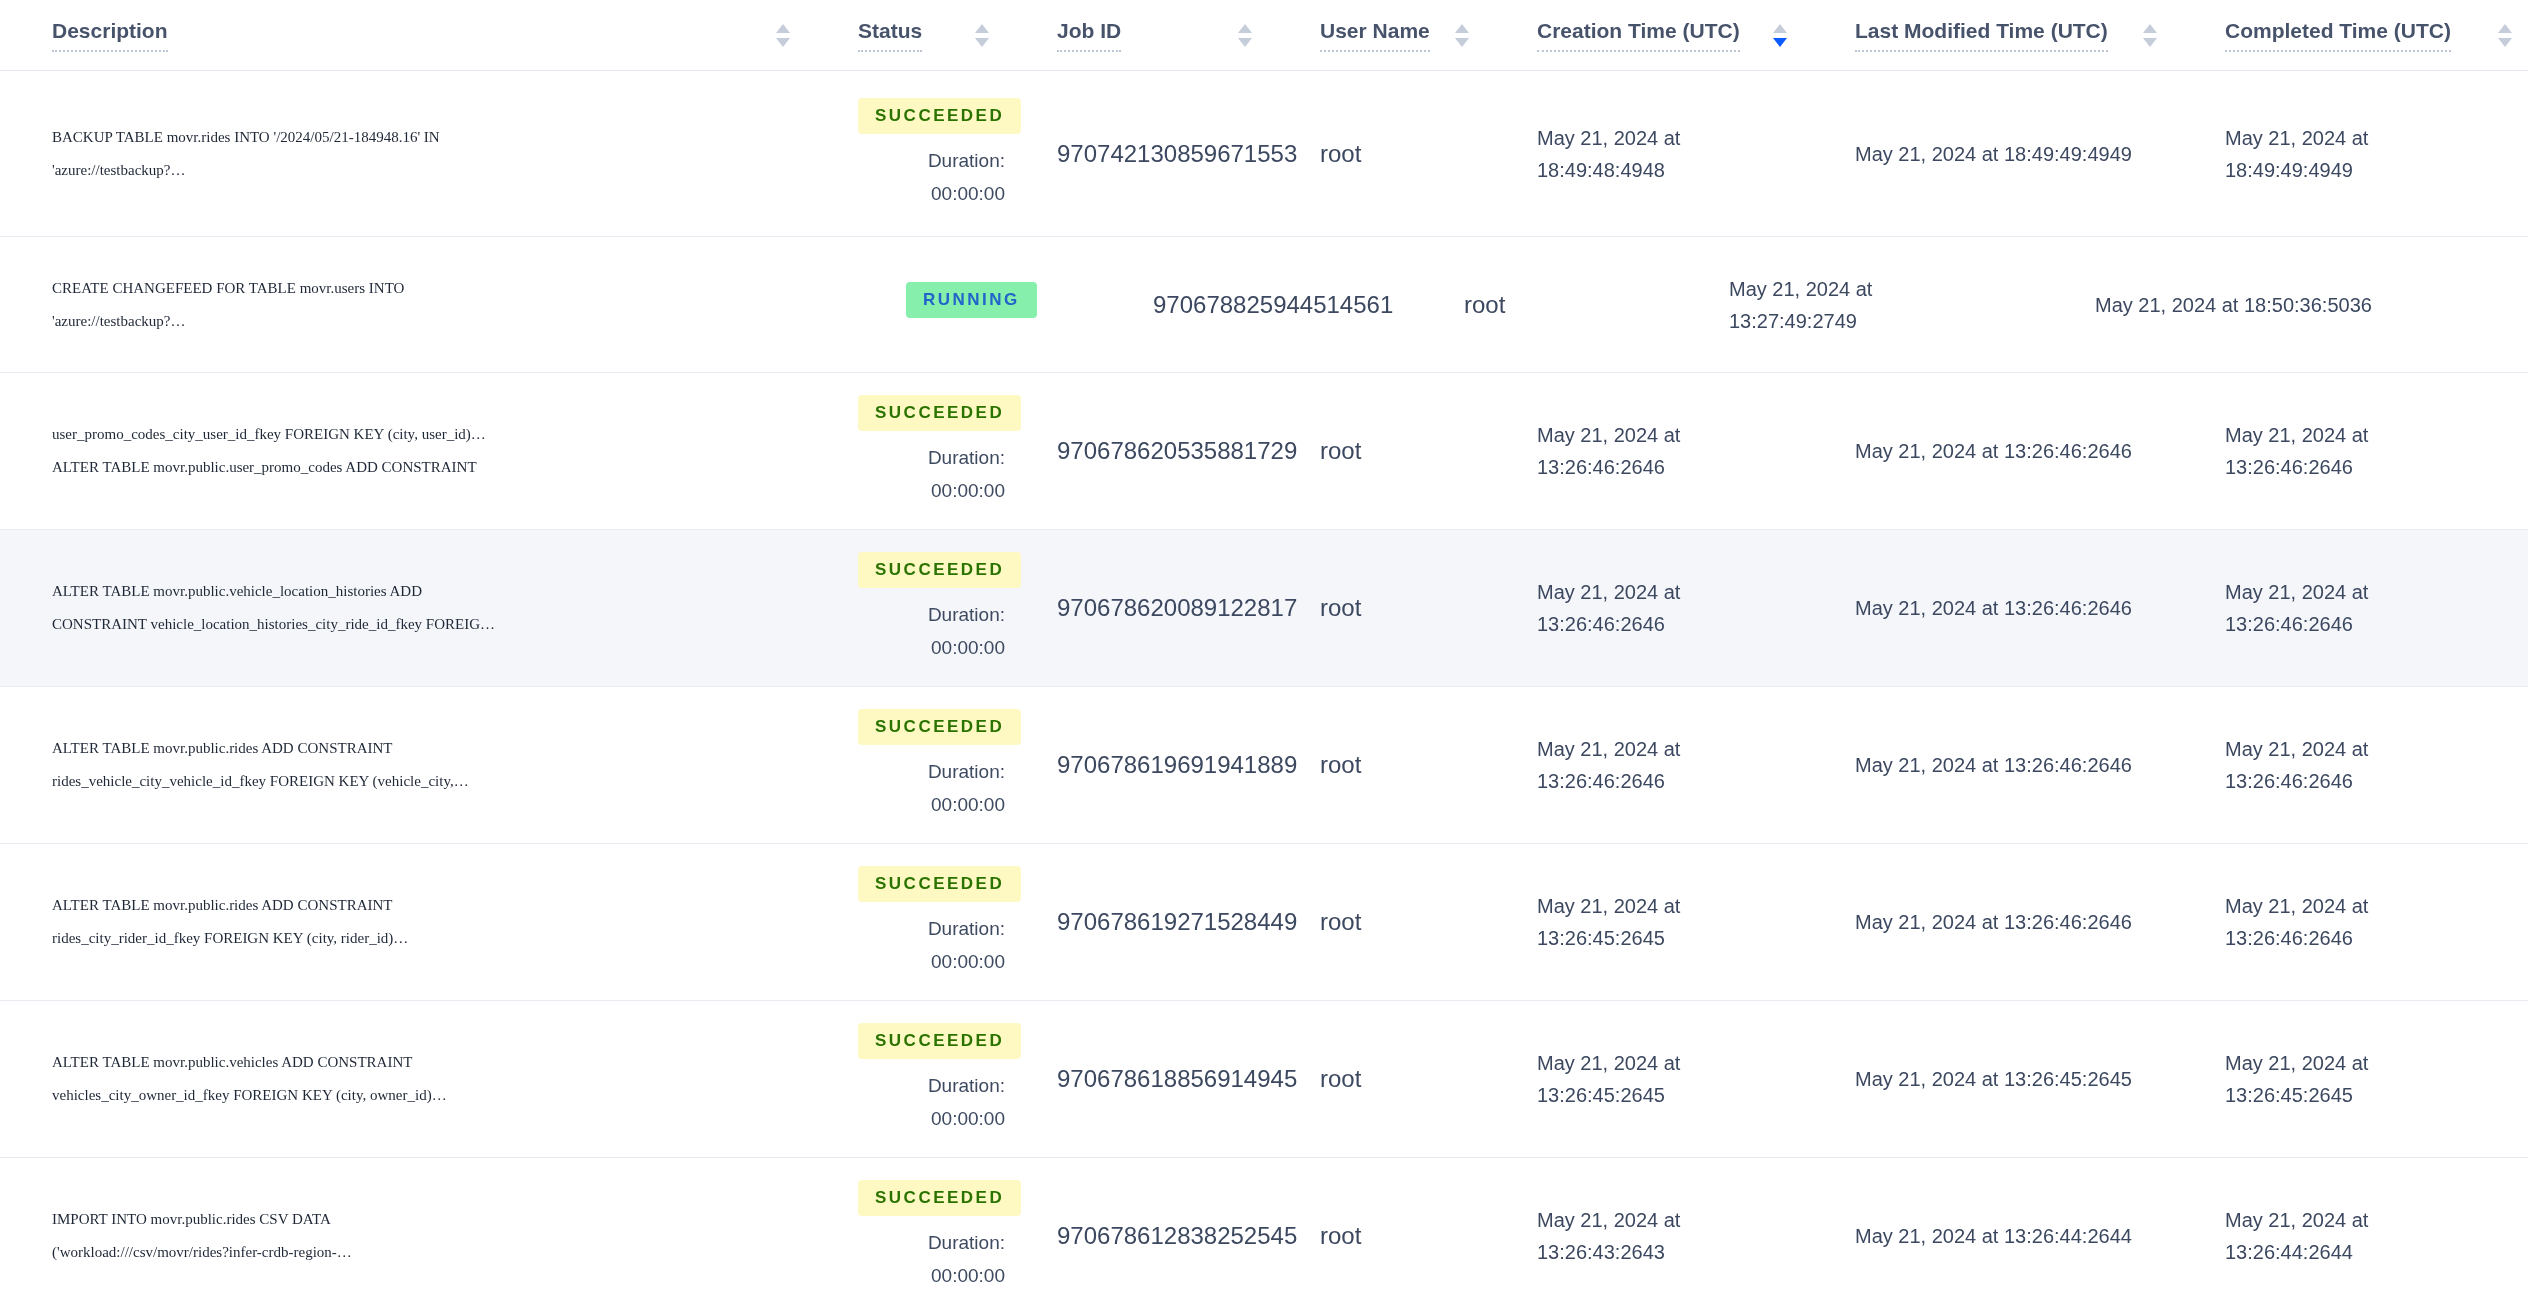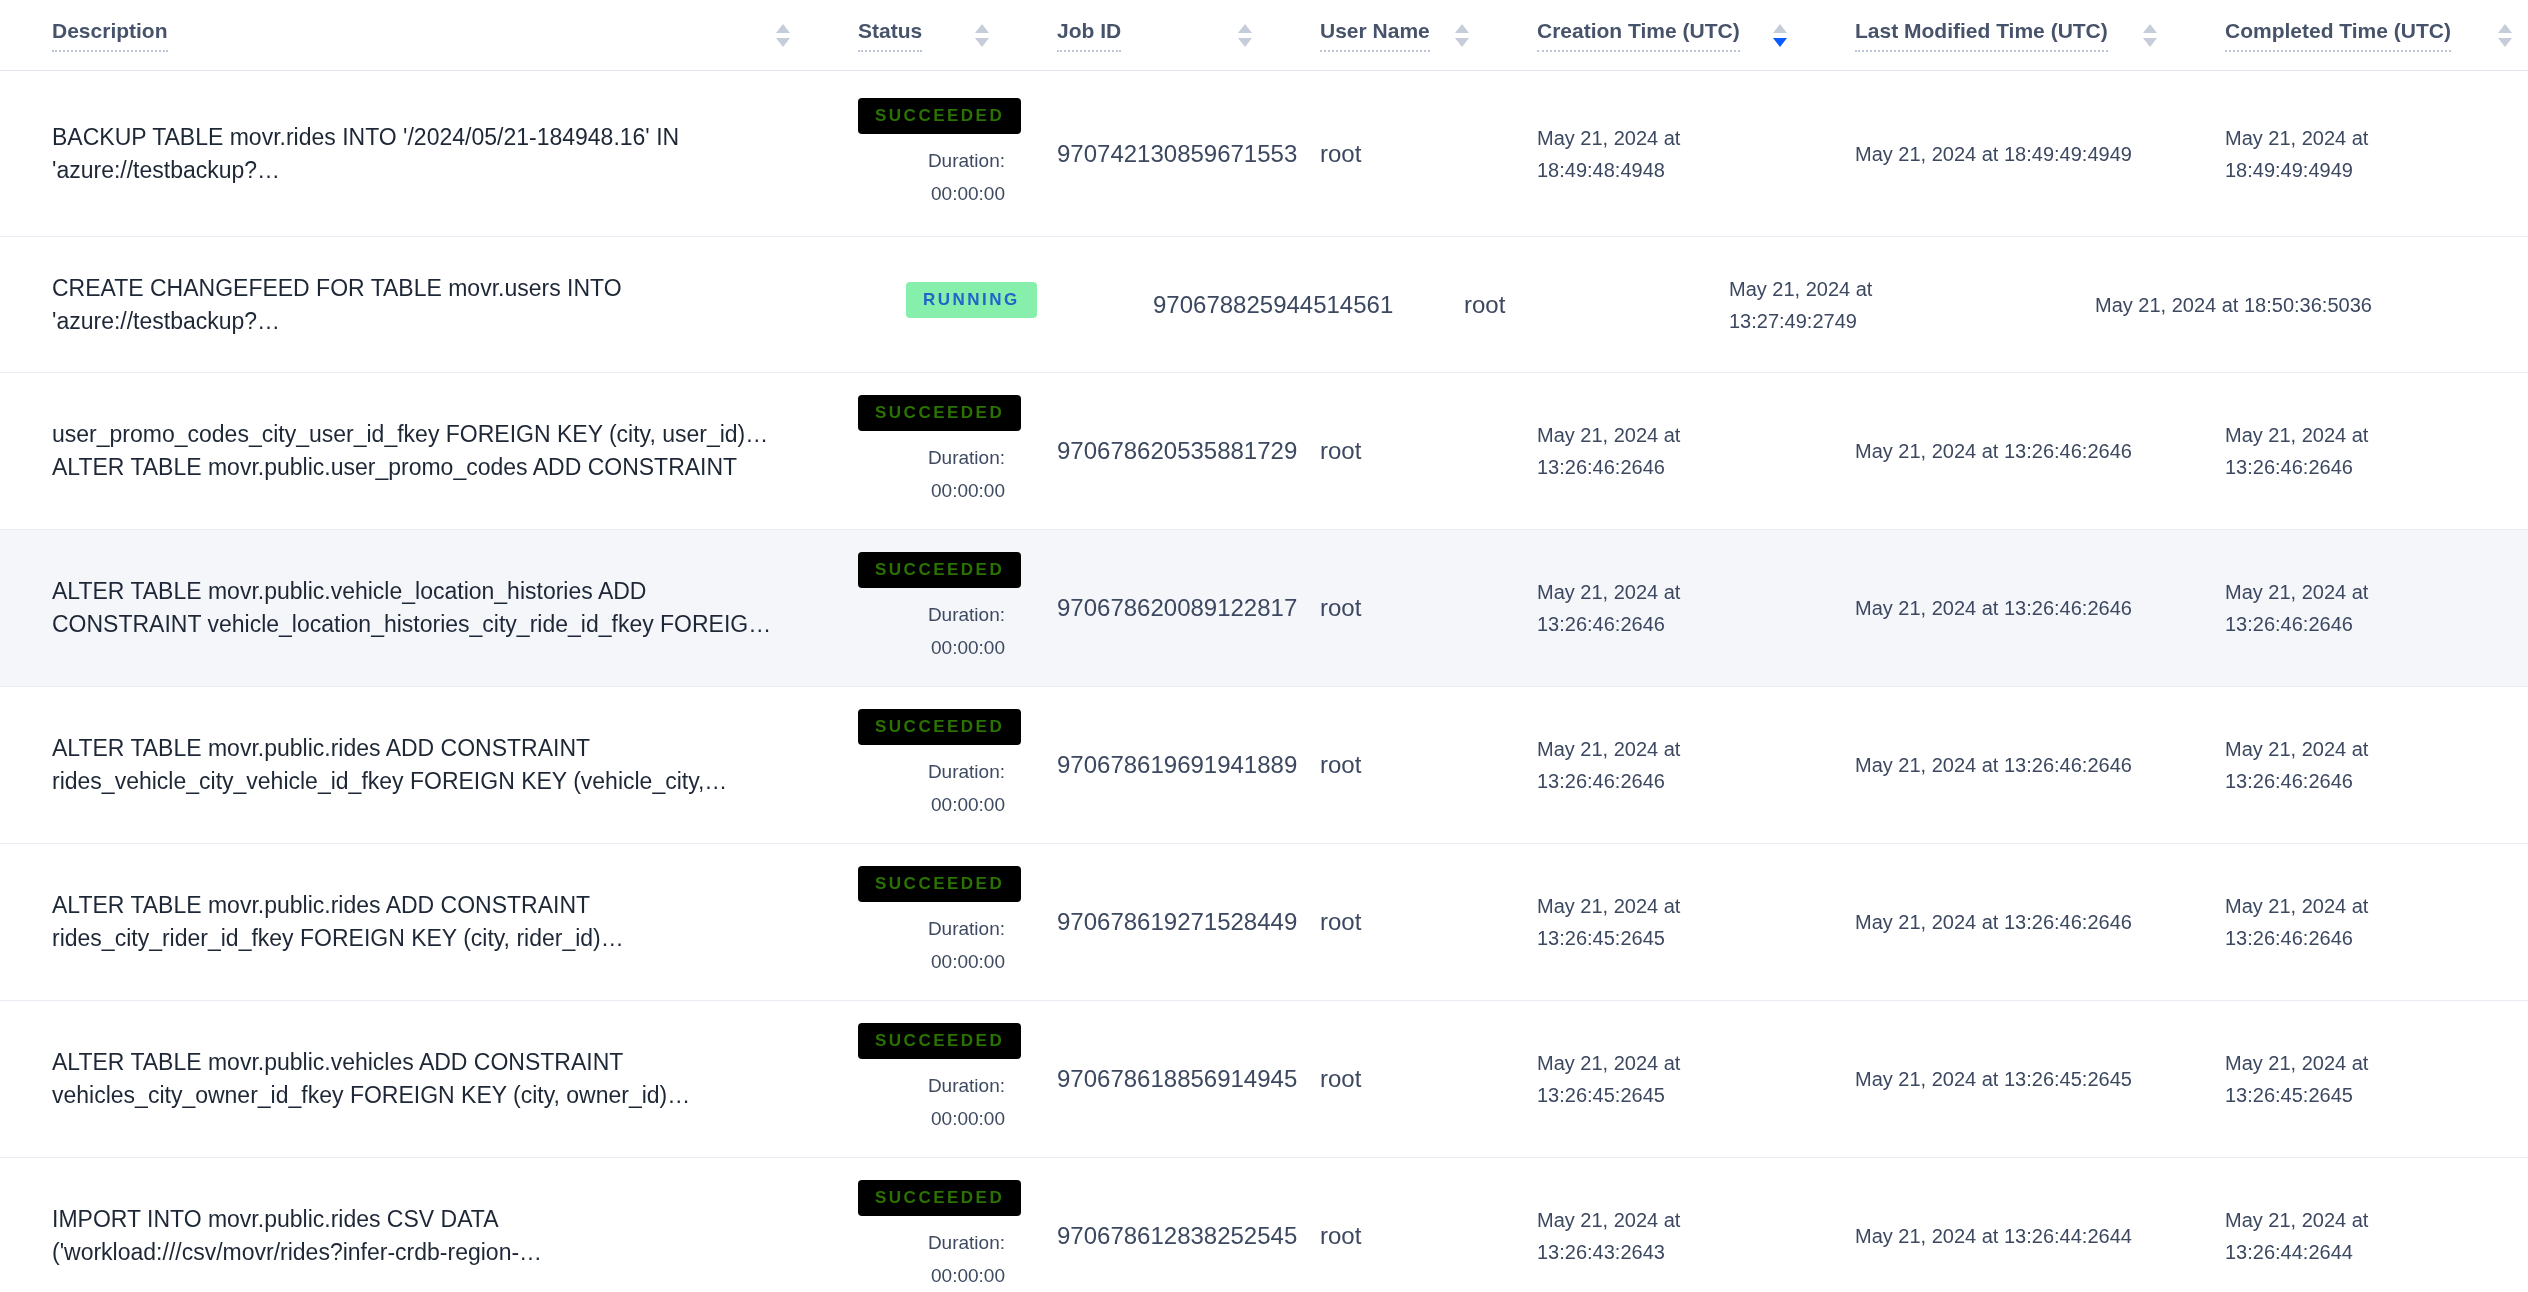--- a/index.html
+++ b/index.html
@@ -43,32 +43,32 @@
     border-bottom:1px solid #e8ecf2;
     min-height:157px;
   }
   .row:nth-of-type(1) { min-height:166px; }
   .row:nth-of-type(2) { min-height:136px;gap:48px; }
   .row.highlight { background:#f4f6fa; }
 
   .cell { padding-left:52px; padding-top:6px; padding-bottom:6px; }
 
   .desc {
-    font-family:Liberation Sans, sans-serif;
-    font-size:23px; line-height:33px; color:#1e2736;
+    font-family:Liberation Serif, serif;
+    font-size:15px; line-height:33px; color:#1e2736;
     font-weight:500;
   }
   .desc .line { white-space:pre; }
 
   .badge {
     display:inline-block;
     font-size:17px; font-weight:700; letter-spacing:2.5px;
     padding:8px 17px; border-radius:4px; white-space:nowrap;
   }
-  .badge.succeeded { background:#000000; color:#2a7300; }
+  .badge.succeeded { background:#fef9c3; color:#2a7300; }
   .badge.running   { background:#86efac; color:#2264c9; }
   .status .badge { margin-bottom:10px; }
   .dur { font-size:19px; line-height:33px; color:#3e4a60;text-align:right; }
 
   .jobid, .user { font-size:24px; color:#3c4860; }
   .time { font-size:20px; line-height:32px; color:#3c4860; }
   .time .line { white-space:nowrap; }
 </style>
 </head>
 <body>

